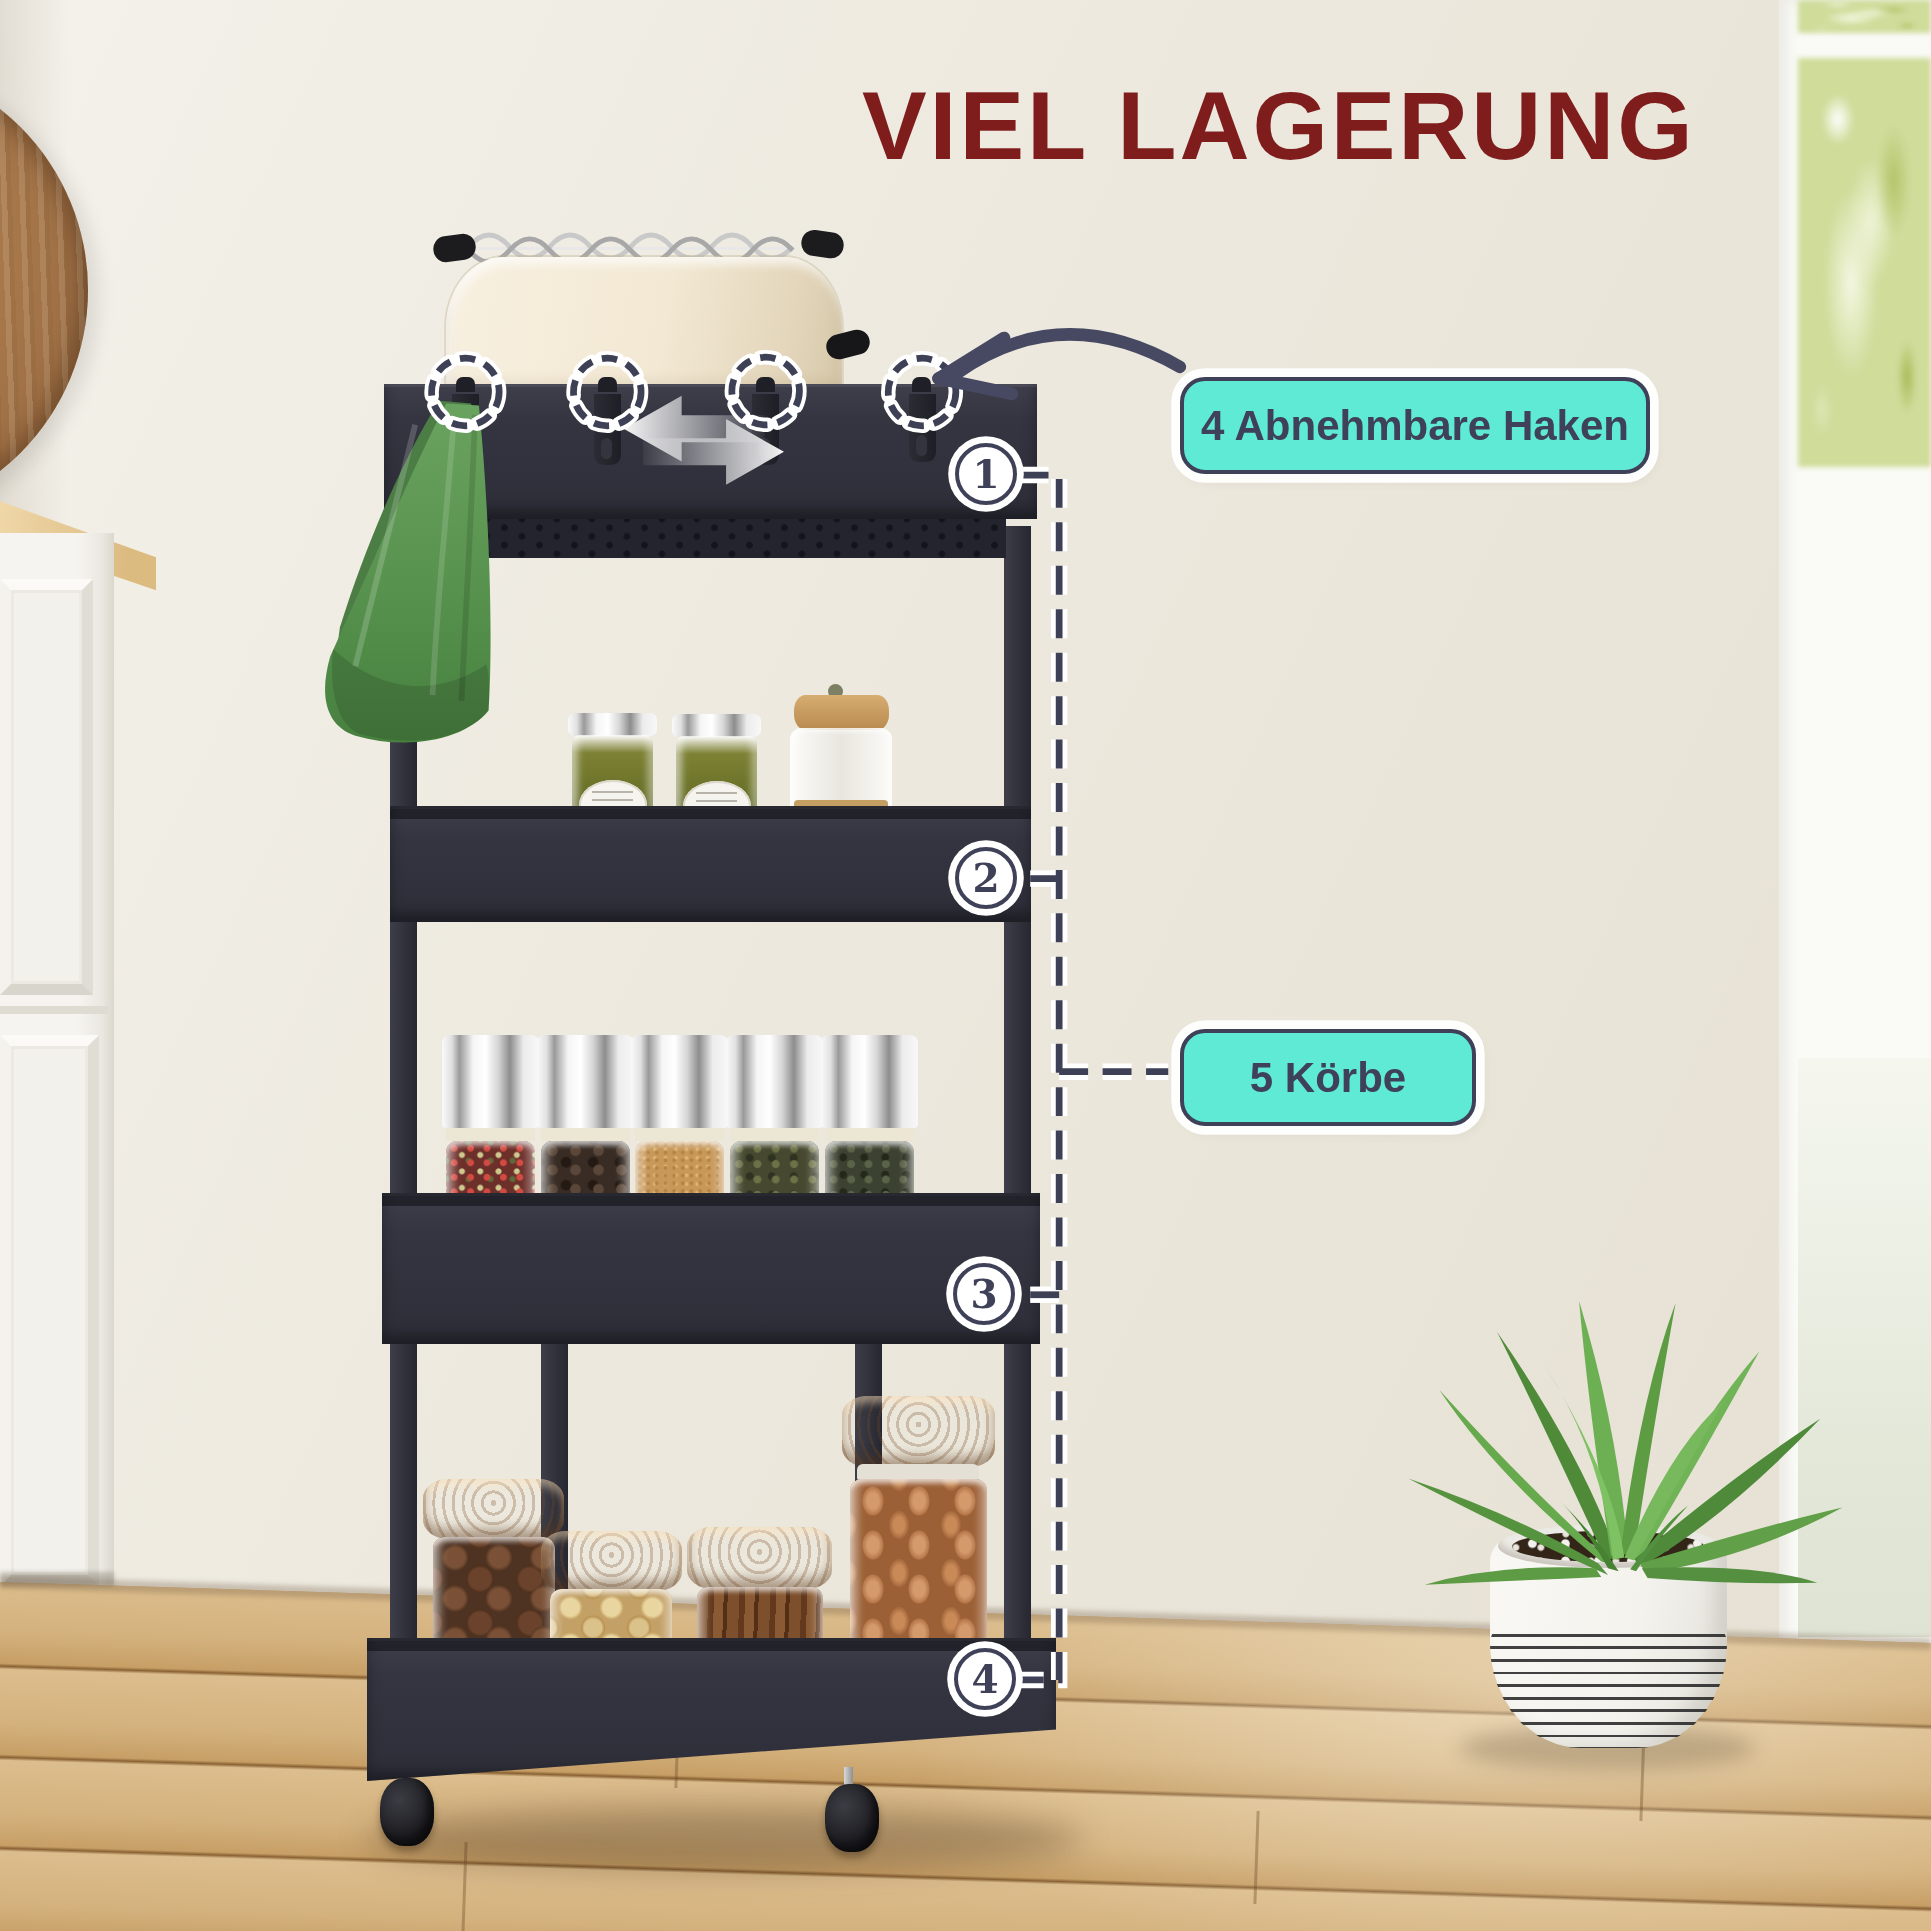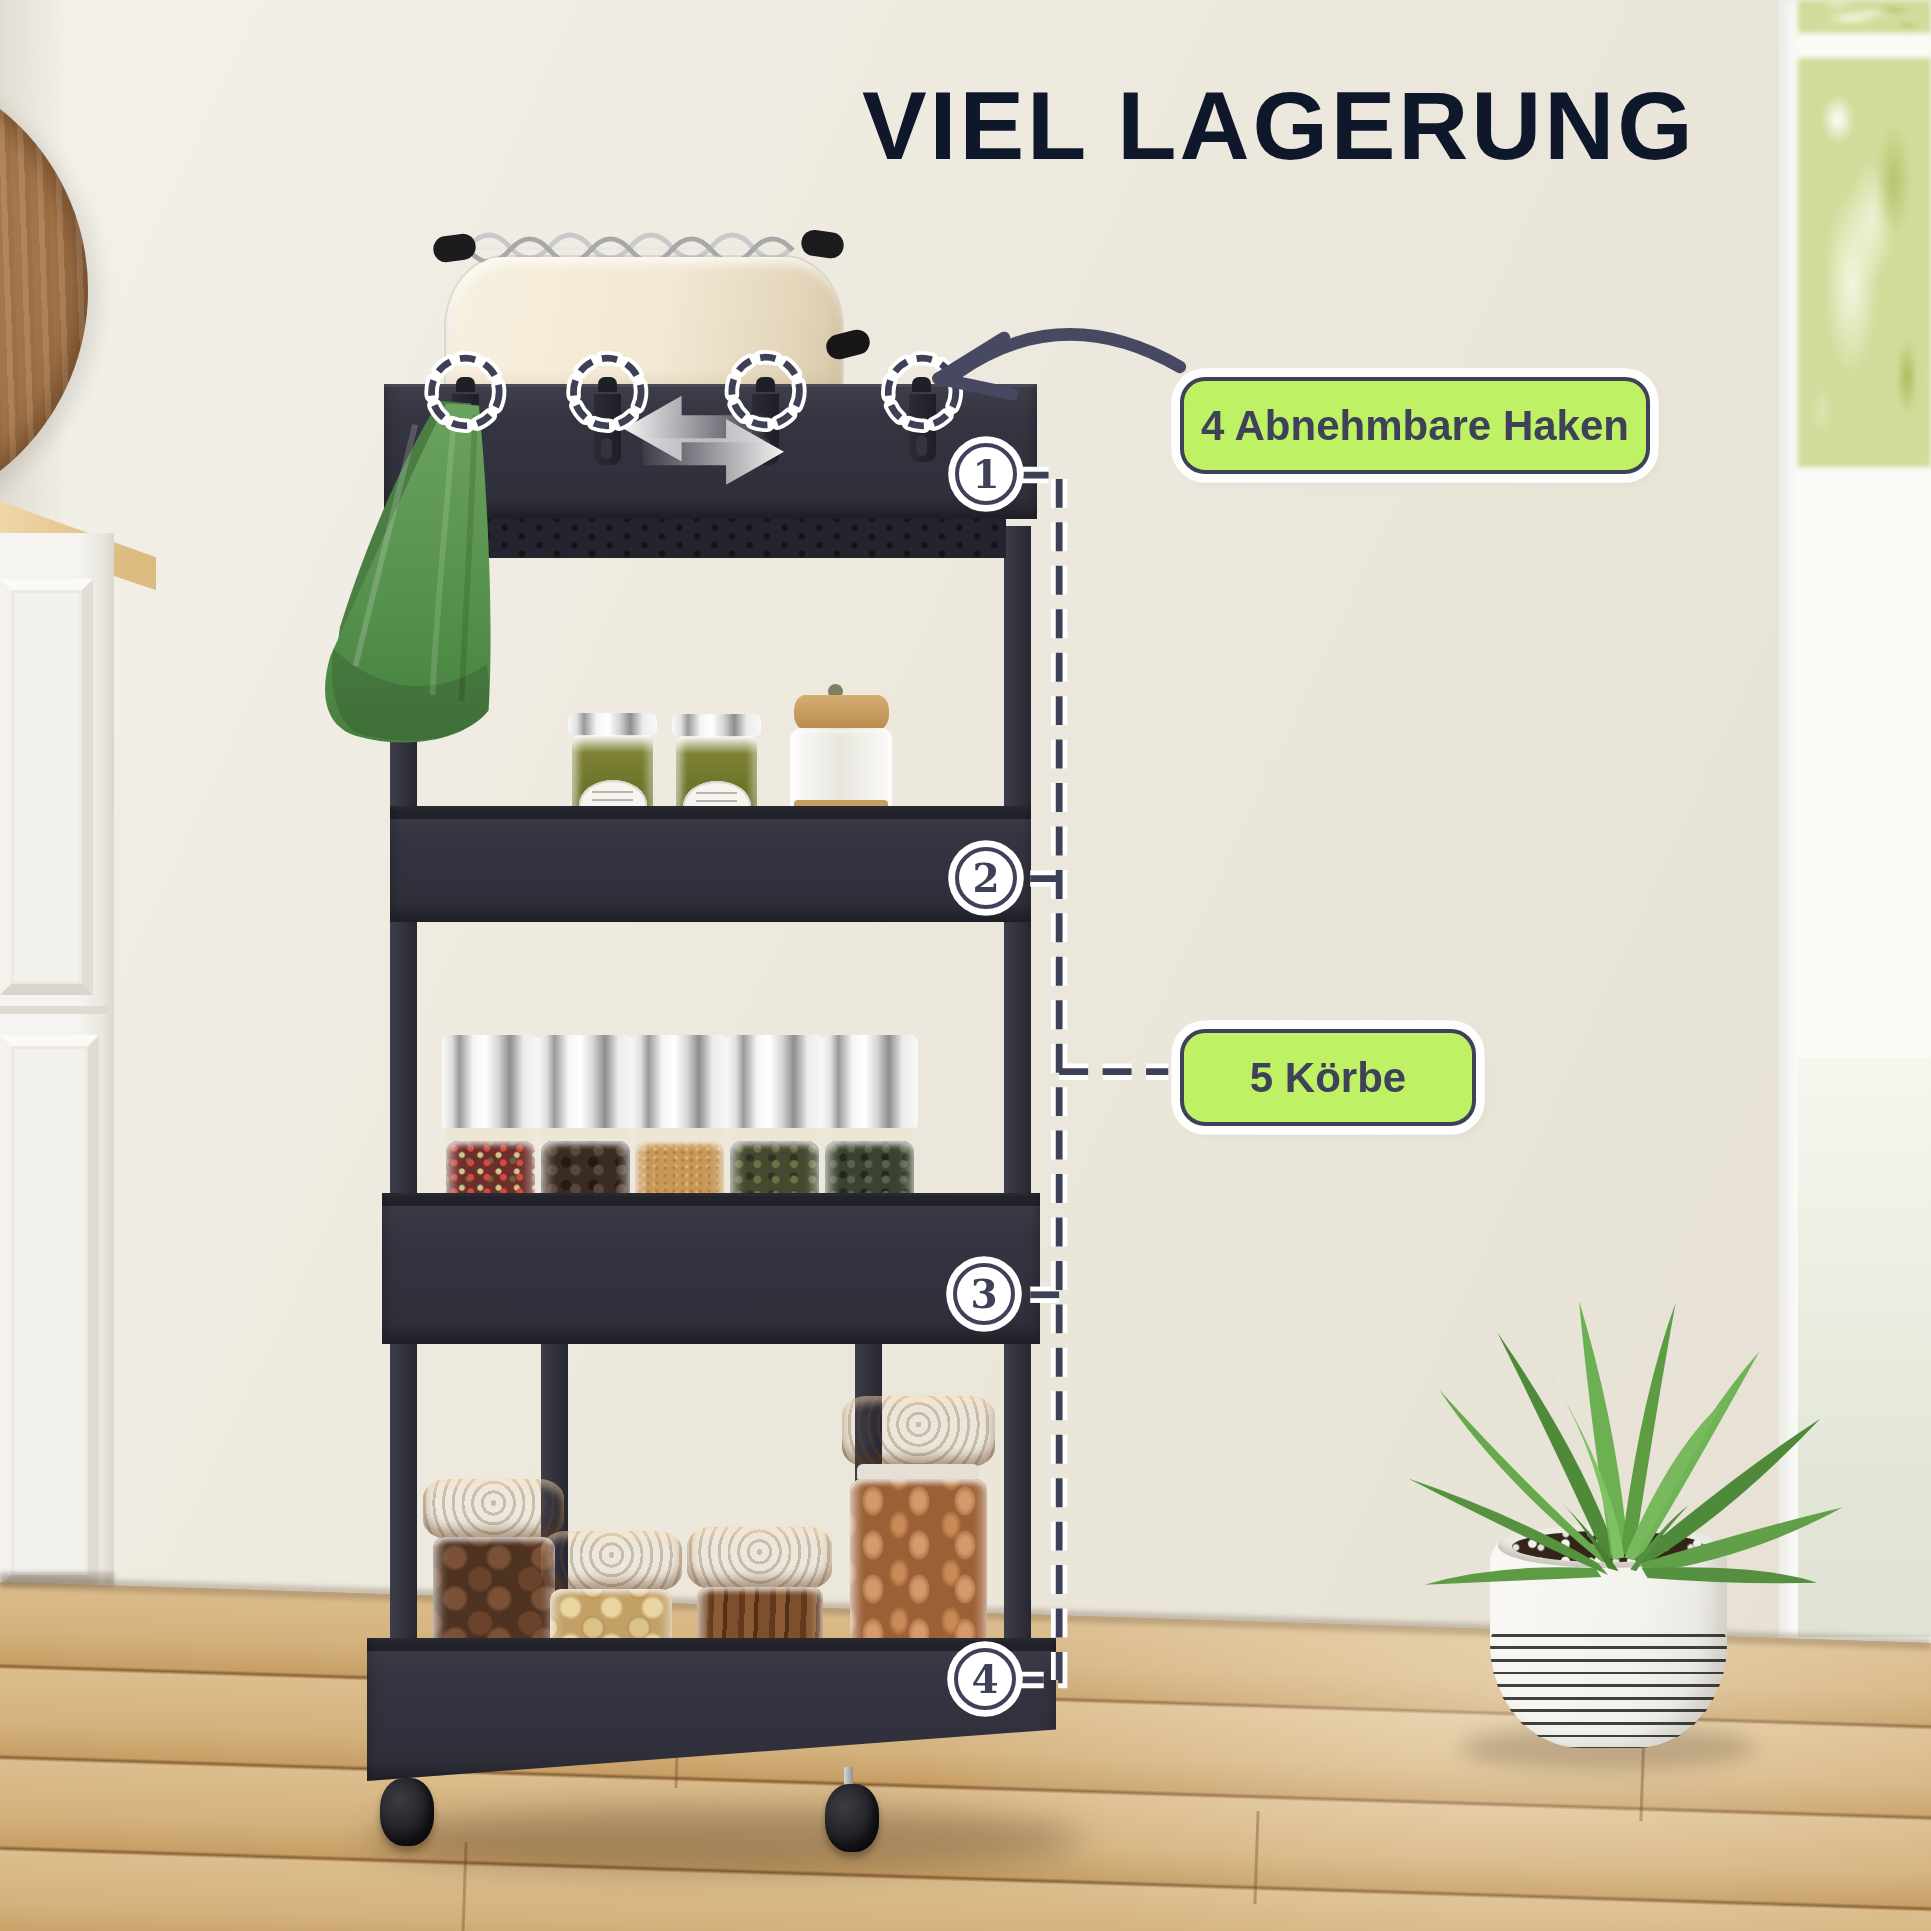--- a/index.html
+++ b/index.html
@@ -113,23 +113,23 @@
       background:repeating-linear-gradient(180deg,rgba(0,0,0,0) 0 9.7px,#202022 9.7px 12.6px);opacity:.85;}
   .pot-rim{left:1498px;top:1524px;width:221px;height:44px;border-radius:50%;
       background:#eceae4;box-shadow:inset 0 -5.8px 7.7px rgba(120,110,95,.3);}
   .soil{left:1512px;top:1531px;width:192px;height:31px;border-radius:50%;
       background-color:#332619;background-image:
         radial-gradient(circle,#f4f2ee 3.9px,rgba(0,0,0,0) 4.8px),
         radial-gradient(circle,#e8e5df 2.9px,rgba(0,0,0,0) 3.9px);
       background-size:33px 17.4px,25px 13.5px;background-position:3.9px 3.9px,16.4px 9.7px;}
 
   
-  .title{left:862px;top:70px;font-size:97px;font-weight:bold;color:#0f172a;
+  .title{left:862px;top:70px;font-size:97px;font-weight:bold;color:#7f1d1d;
       letter-spacing:2.9px;white-space:nowrap;}
-  .callout{display:flex;align-items:center;justify-content:center;background:#bef264;
+  .callout{display:flex;align-items:center;justify-content:center;background:#5eead4;
       border:4.8px solid #3f4158;border-radius:25px;color:#3f4158;font-weight:bold;
       font-size:42px;box-shadow:0 0 0 8.7px rgba(255,255,255,.95),3.9px 5.8px 13.5px rgba(0,0,0,.08);
       white-space:nowrap;}
   .badge{width:54px;height:54px;border-radius:50%;background:#ffffff;border:4.8px solid #3f4158;
       box-shadow:0 0 0 6.8px #ffffff;display:flex;align-items:center;justify-content:center;
       font-family:"DejaVu Serif",serif;font-weight:bold;font-size:39px;color:#3f4158;}
   svg{display:block;}
 </style>
 </head>
 <body>

